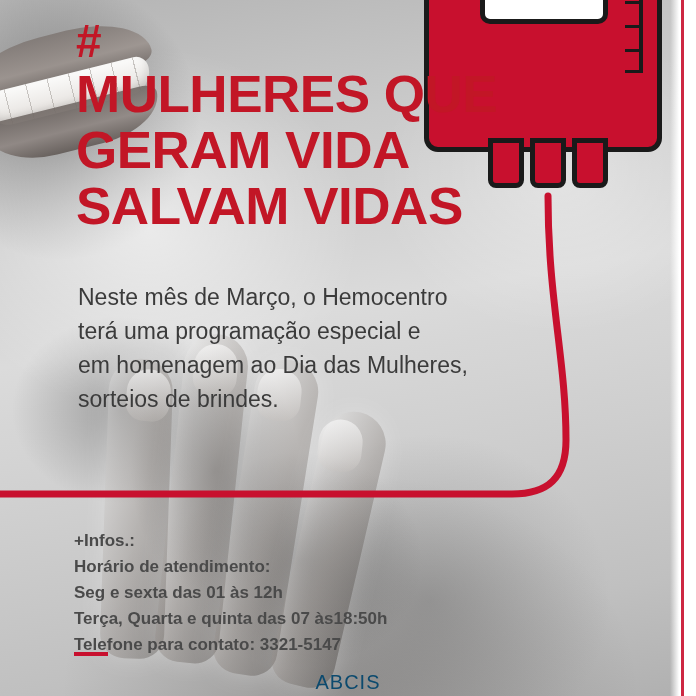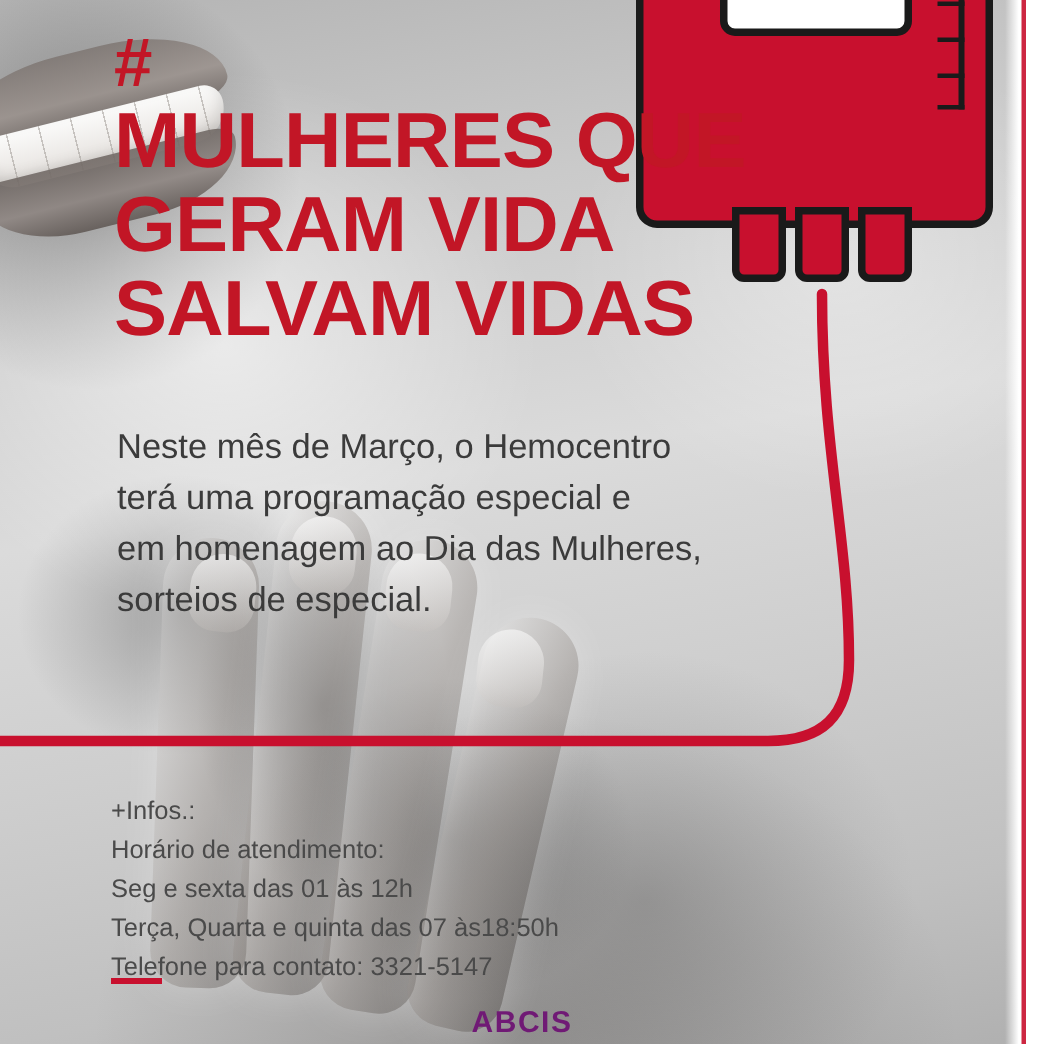--- a/index.html
+++ b/index.html
@@ -241,38 +241,38 @@
   }
   .info {
     position: absolute;
     left: 74px;
     top: 528px;
     width: 480px;
     color: #4a4a4a;
     font-size: 17px;
     line-height: 26px;
   }
-  .info div { white-space: nowrap; }
+  .info div { white-space: nowrap; font-weight: bold; }
   .short-rule {
     position: absolute;
     left: 74px;
     top: 652px;
     width: 34px;
     height: 4px;
     background: #c8102e;
   }
   .brand {
     position: absolute;
     left: 0;
     right: 0;
     bottom: 2px;
     text-align: center;
-    color: #701a75;
+    color: #0c4a6e;
     font-size: 20px;
-    font-weight: bold;
+    font-weight: normal;
     letter-spacing: 1px;
   }
 </style>
 </head>
 <body>
 
 <div class="poster">
 
   <div class="photo"></div>
   <div class="photo-soft"></div>
@@ -323,21 +323,21 @@
     <span class="hash">#</span>
     <span class="h-line">MULHERES QUE</span>
     <span class="h-line">GERAM VIDA</span>
     <span class="h-line">SALVAM VIDAS</span>
   </div>
 
   <div class="body-copy">
     <div>Neste mês de Março, o Hemocentro</div>
     <div>terá uma programação especial e</div>
     <div>em homenagem ao Dia das Mulheres,</div>
-    <div>sorteios de especial.</div>
+    <div>sorteios de brindes.</div>
   </div>
 
   <div class="rule-left"></div>
 
   <div class="info">
     <div>+Infos.:</div>
     <div>Horário de atendimento:</div>
     <div>Seg e sexta das 01 às 12h</div>
     <div>Terça, Quarta e quinta das 07 às18:50h</div>
     <div>Telefone para contato: 3321-5147</div>

